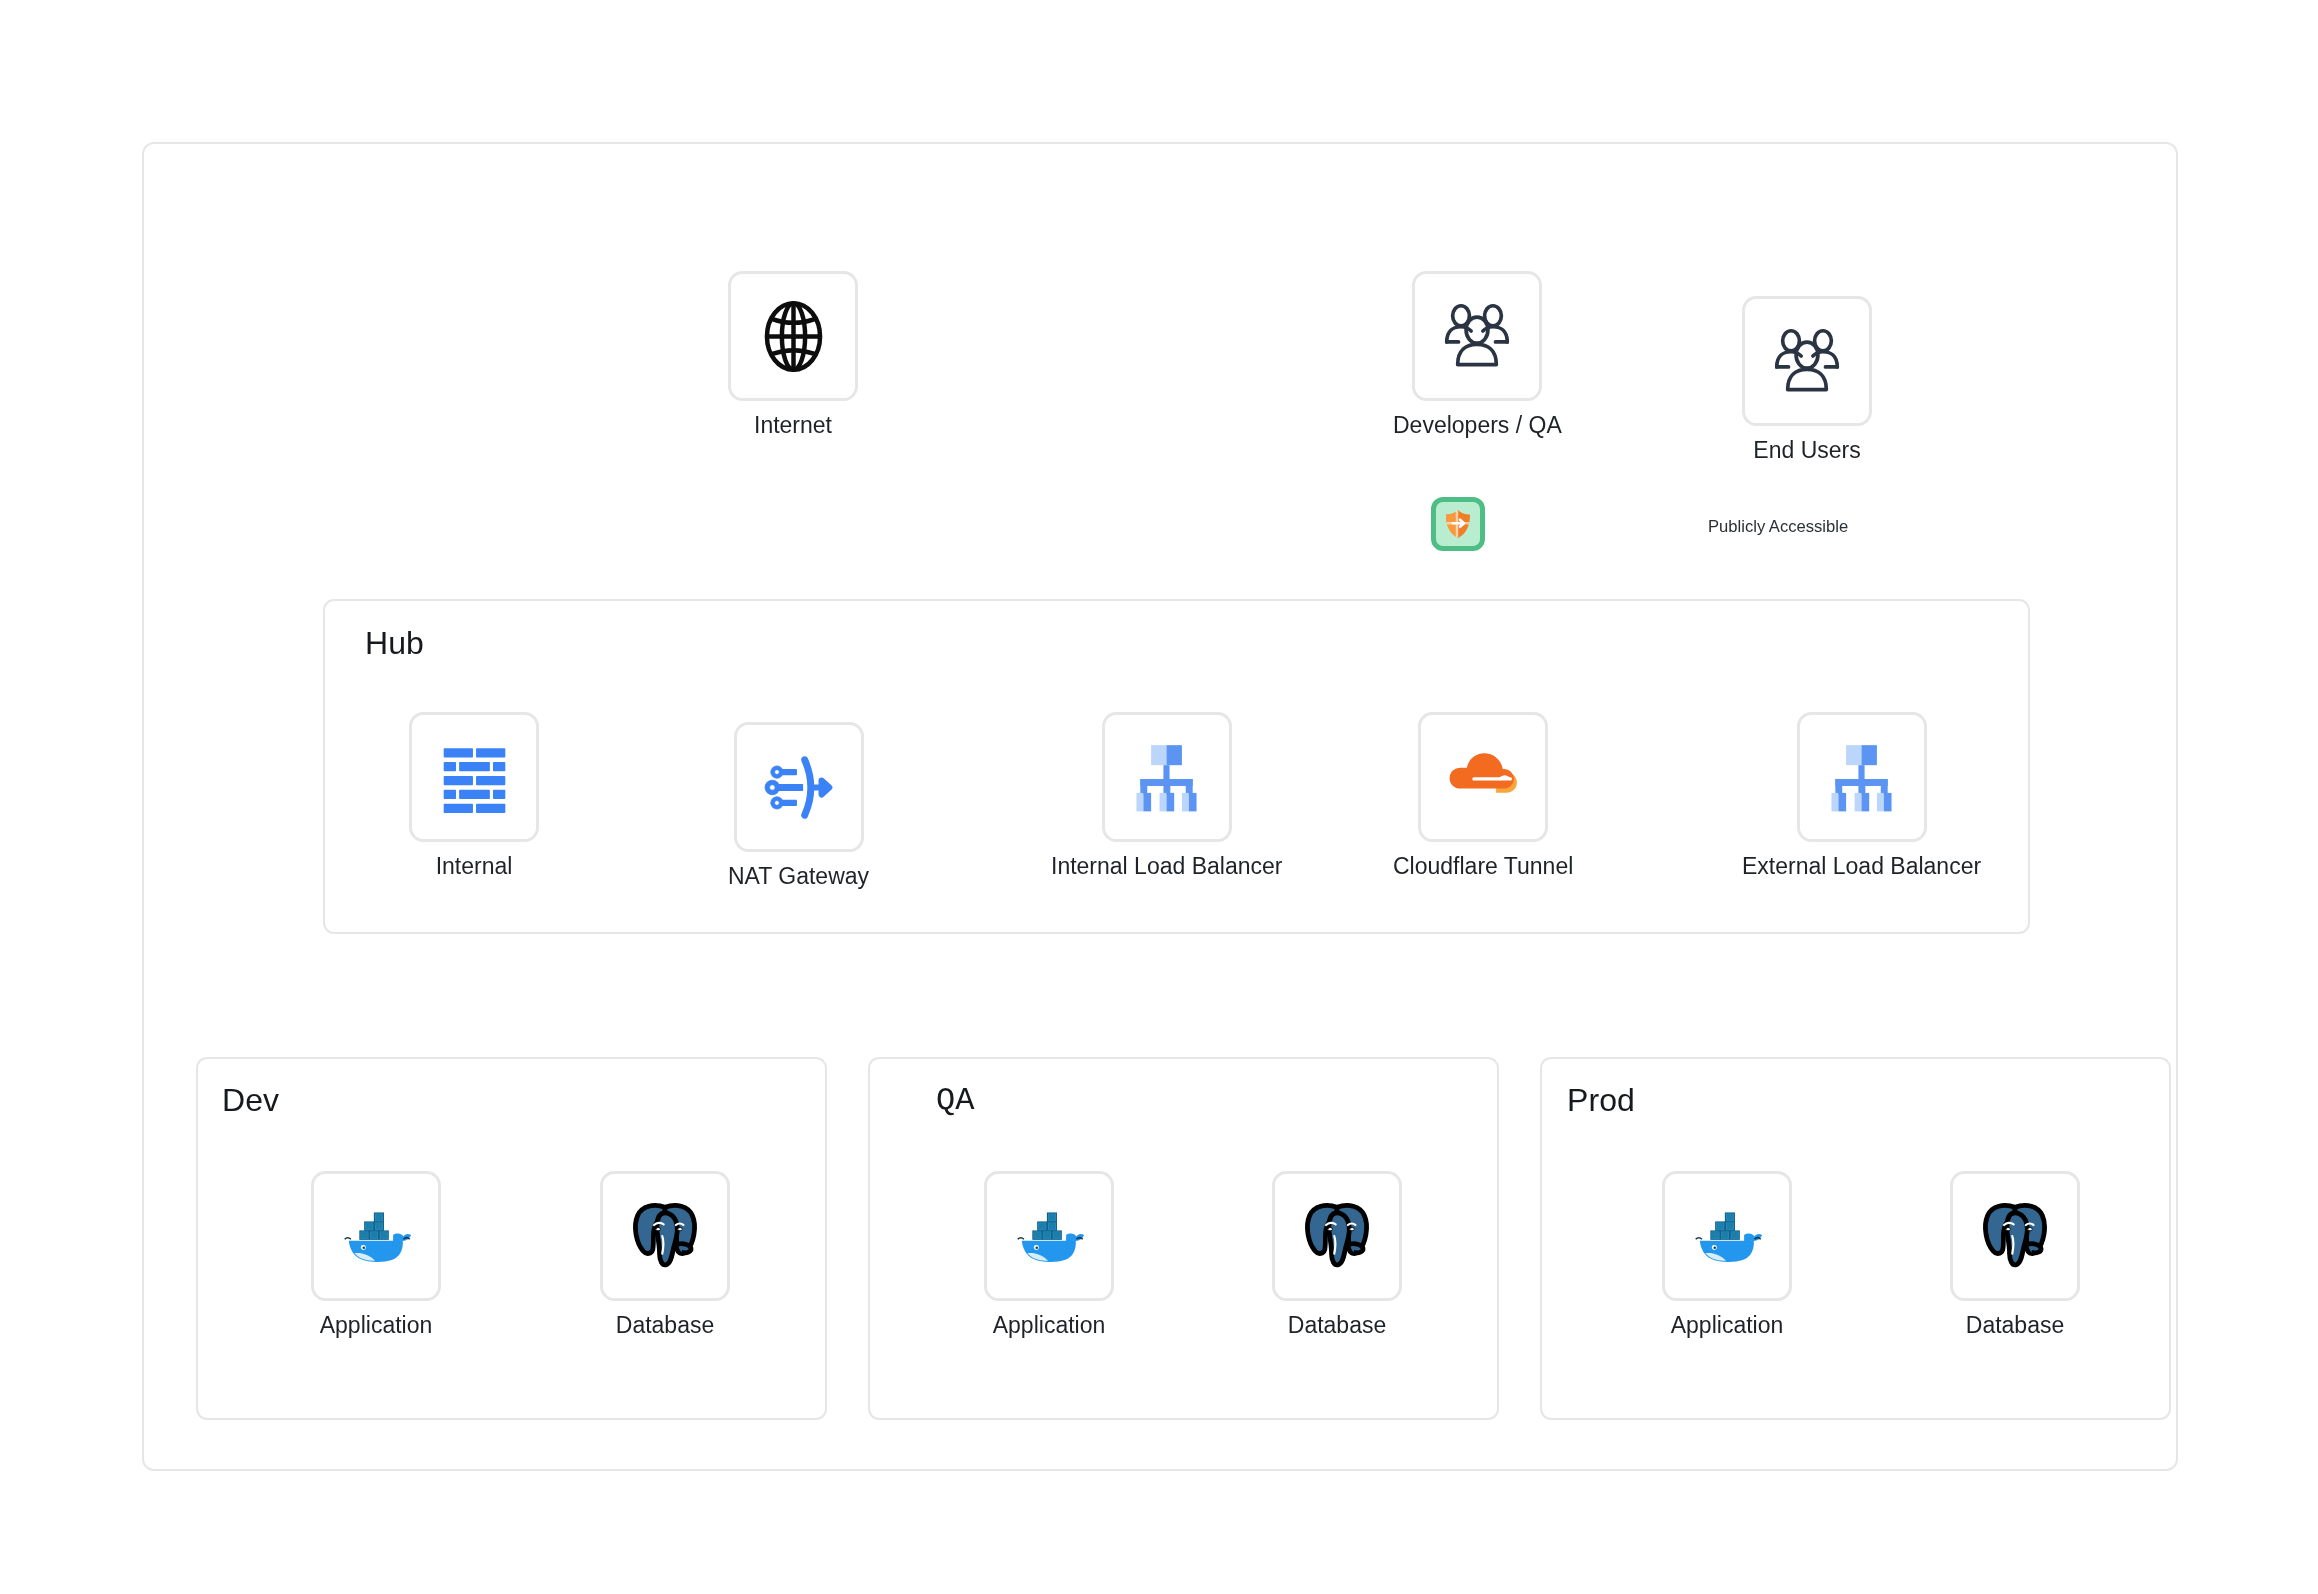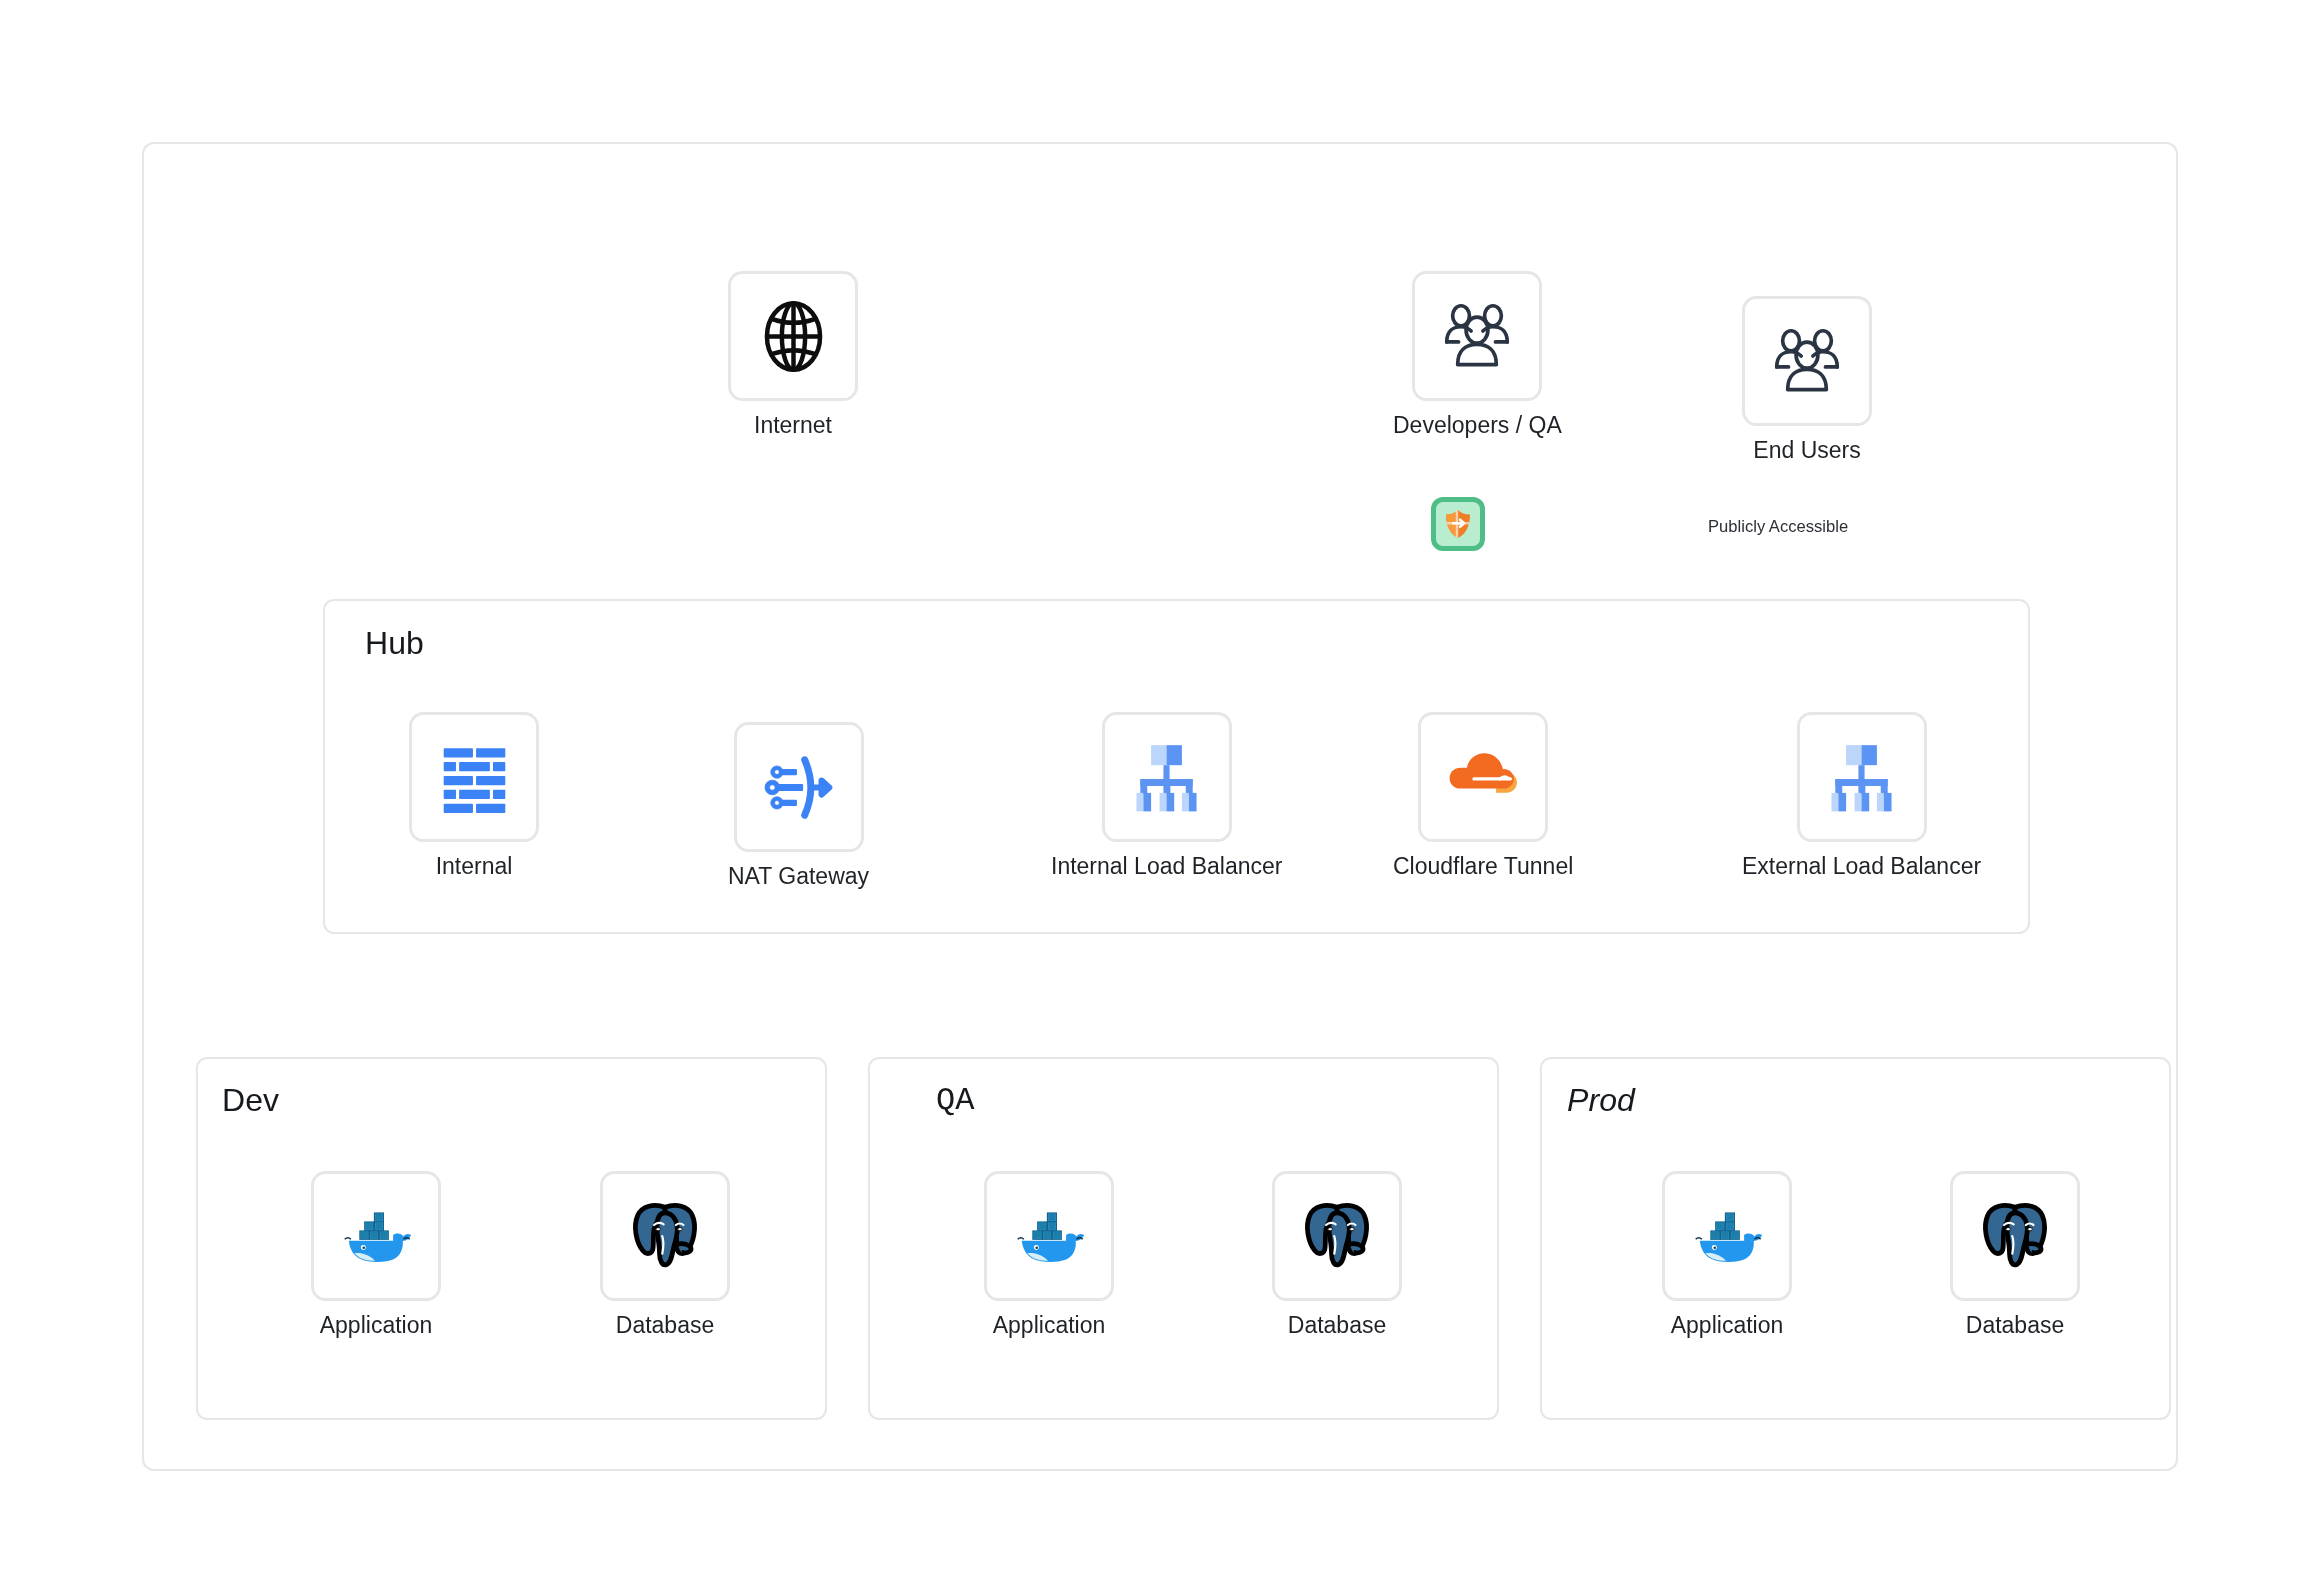--- a/index.html
+++ b/index.html
@@ -352,21 +352,21 @@
           <path d="M56 60 C58 66 58 76 56 86"></path>
         </g>
         <ellipse cx="50" cy="50" rx="3.4" ry="2.4" fill="#ffffff" stroke="#000" stroke-width="1.3"></ellipse>
         <ellipse cx="82" cy="50" rx="3.4" ry="2.4" fill="#ffffff" stroke="#000" stroke-width="1.3"></ellipse>
       </svg>
     </div>
     <div class="node-label">Database</div>
   </div>
 
   <div class="group-box" style="left:1540px;top:1057px;width:627px;height:359px;"></div>
-  <div class="group-title" style="left:1567px;top:1082px;font-style:italic;">Prod</div>
+  <div class="group-title" style="left:1567px;top:1082px;">Prod</div>
 
   <div class="node" style="left:1662px;top:1171px;">
     <div class="node-tile">
       <svg class="icon-svg" width="83" height="83" viewBox="0 0 120 120">
         <g fill="#2496ed" stroke="#12607f" stroke-width="1.6">
           <rect x="36" y="52" width="13" height="12"></rect>
             <rect x="50" y="52" width="13" height="12"></rect>
             <rect x="64" y="52" width="13" height="12"></rect>
           <rect x="43" y="39" width="13" height="12"></rect>
             <rect x="57" y="39" width="13" height="12"></rect>

